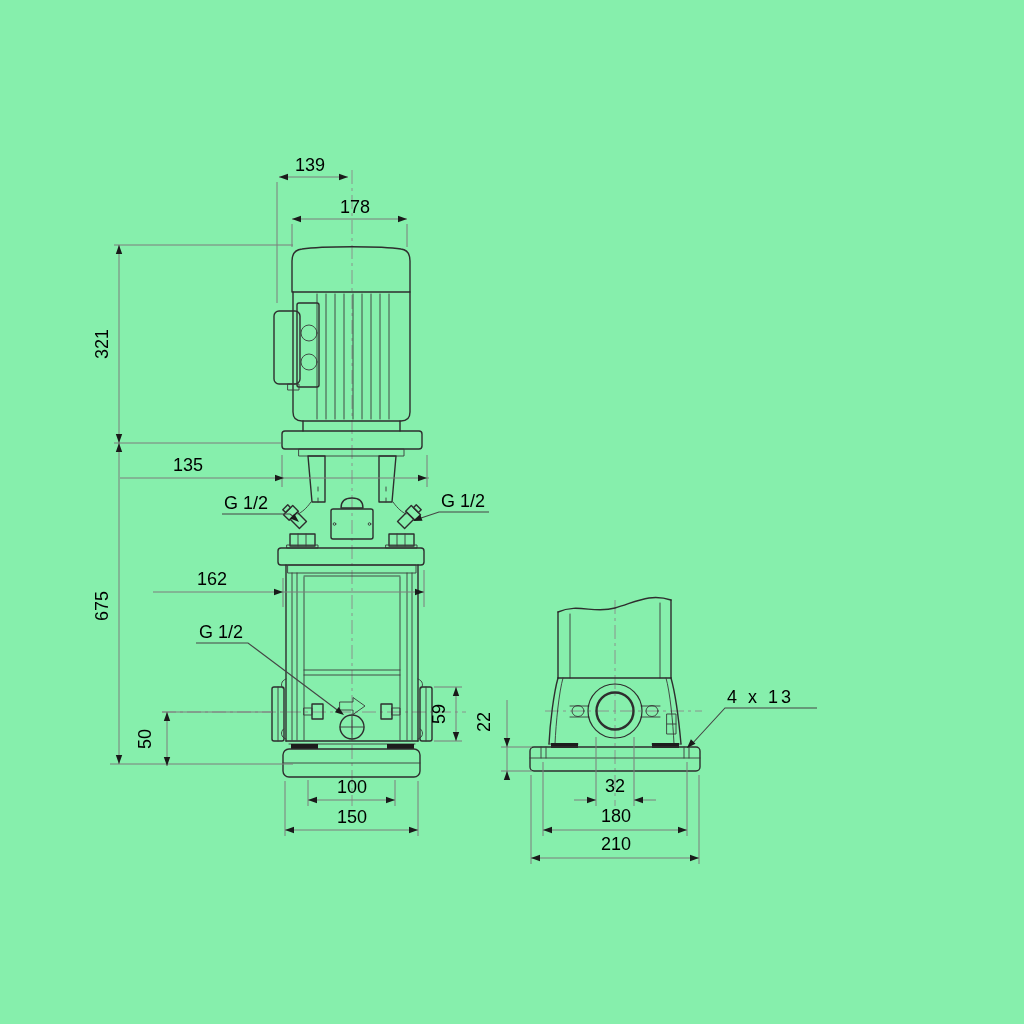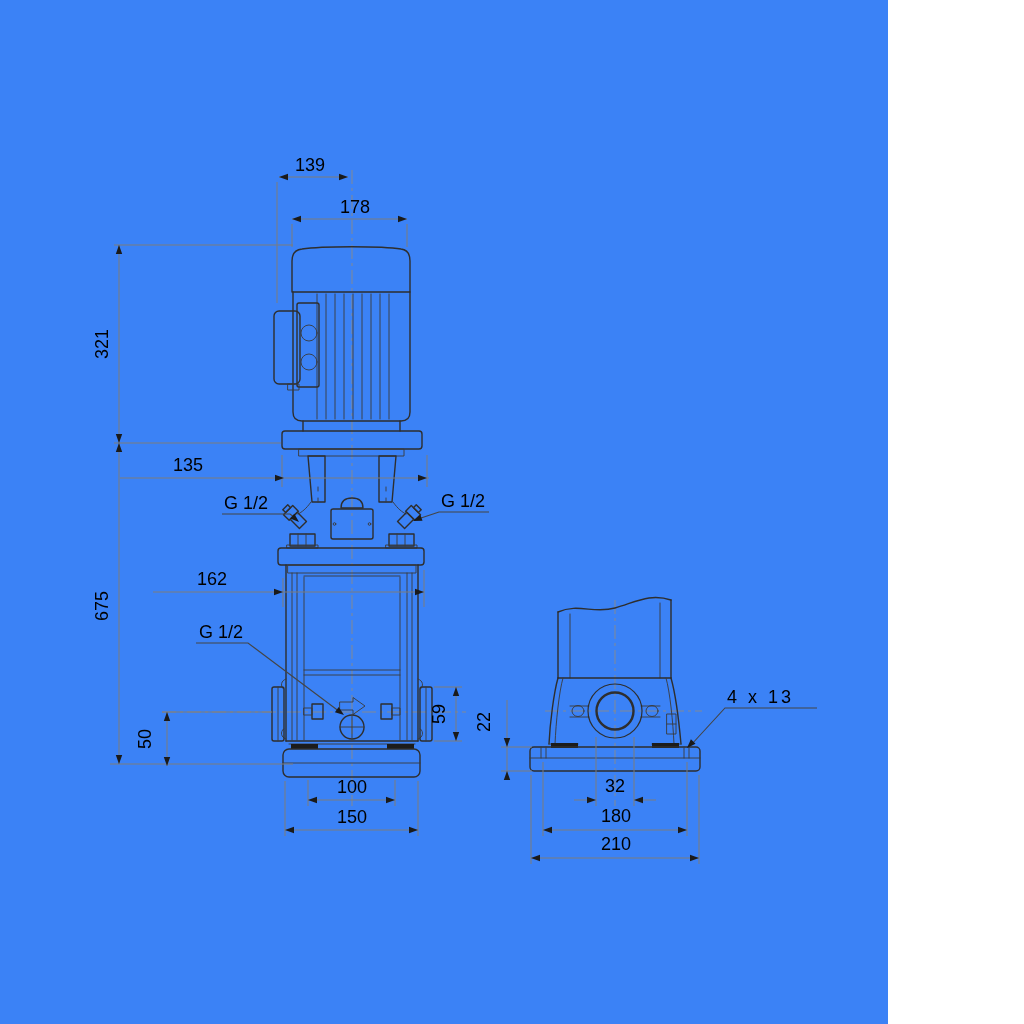--- a/index.html
+++ b/index.html
@@ -1,16 +1,16 @@
 <!DOCTYPE html>
 <html><head>
 <meta charset="utf-8">
 <style>
   html,body { margin:0; padding:0; background:#fff; }
-  .canvas { width:888px; height:1024px; background:#3b82f6; position:relative; overflow:hidden; }
+  .canvas { width:1024px; height:1024px; background:#86efac; position:relative; overflow:hidden; }
   svg { display:block; }
   
   .ol  { fill:none; stroke:#2e2e2e; stroke-width:1.4; stroke-linejoin:round; stroke-linecap:round; }
   .olt { fill:none; stroke:#3a3a3a; stroke-width:0.9; stroke-linejoin:round; stroke-linecap:round; }
   
   .dim { fill:none; stroke:#7d7d7d; stroke-width:1; }
   
   .ldr { fill:none; stroke:#444444; stroke-width:1.1; }
   
   .cl  { fill:none; stroke:#8a8a8a; stroke-width:0.9; stroke-dasharray:14 4 3 4; }

